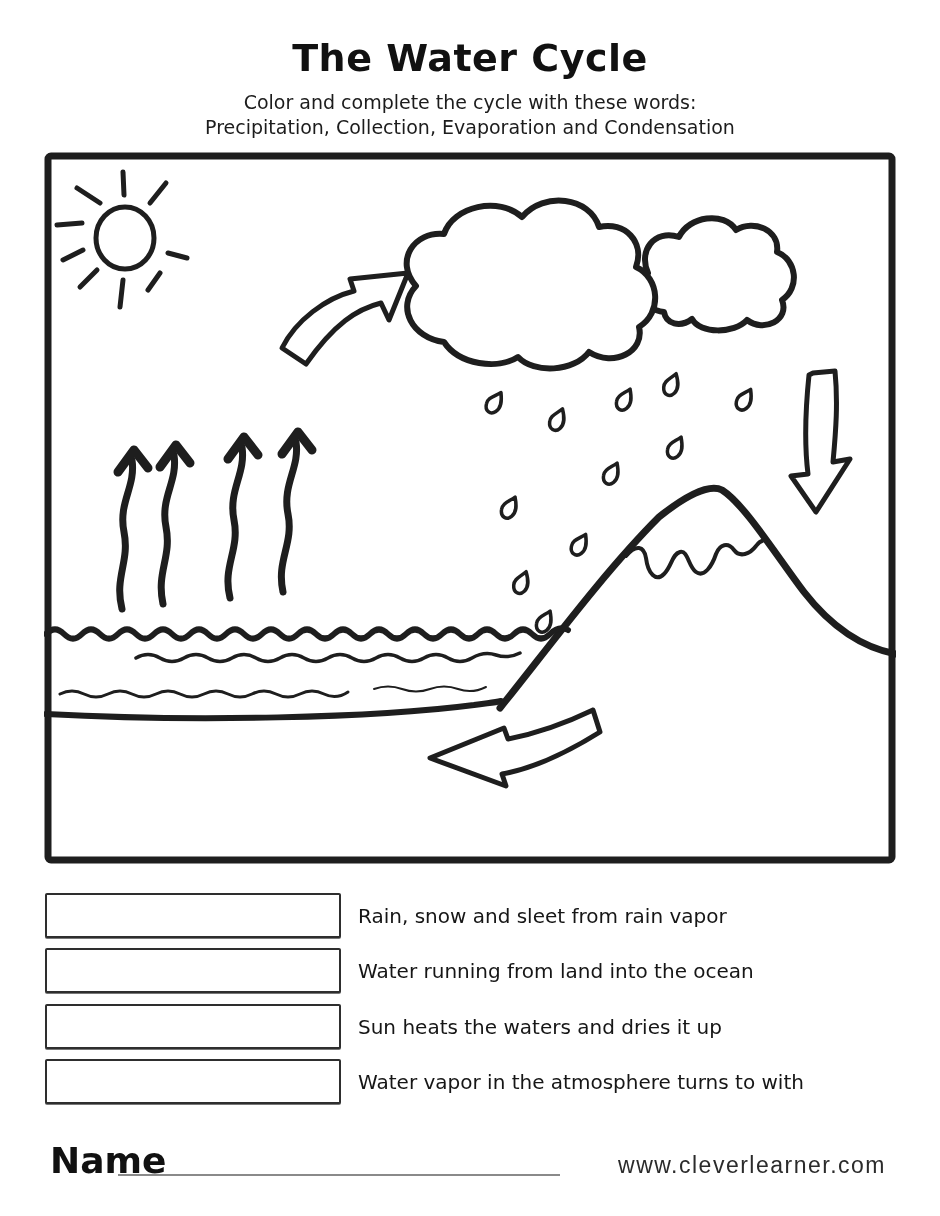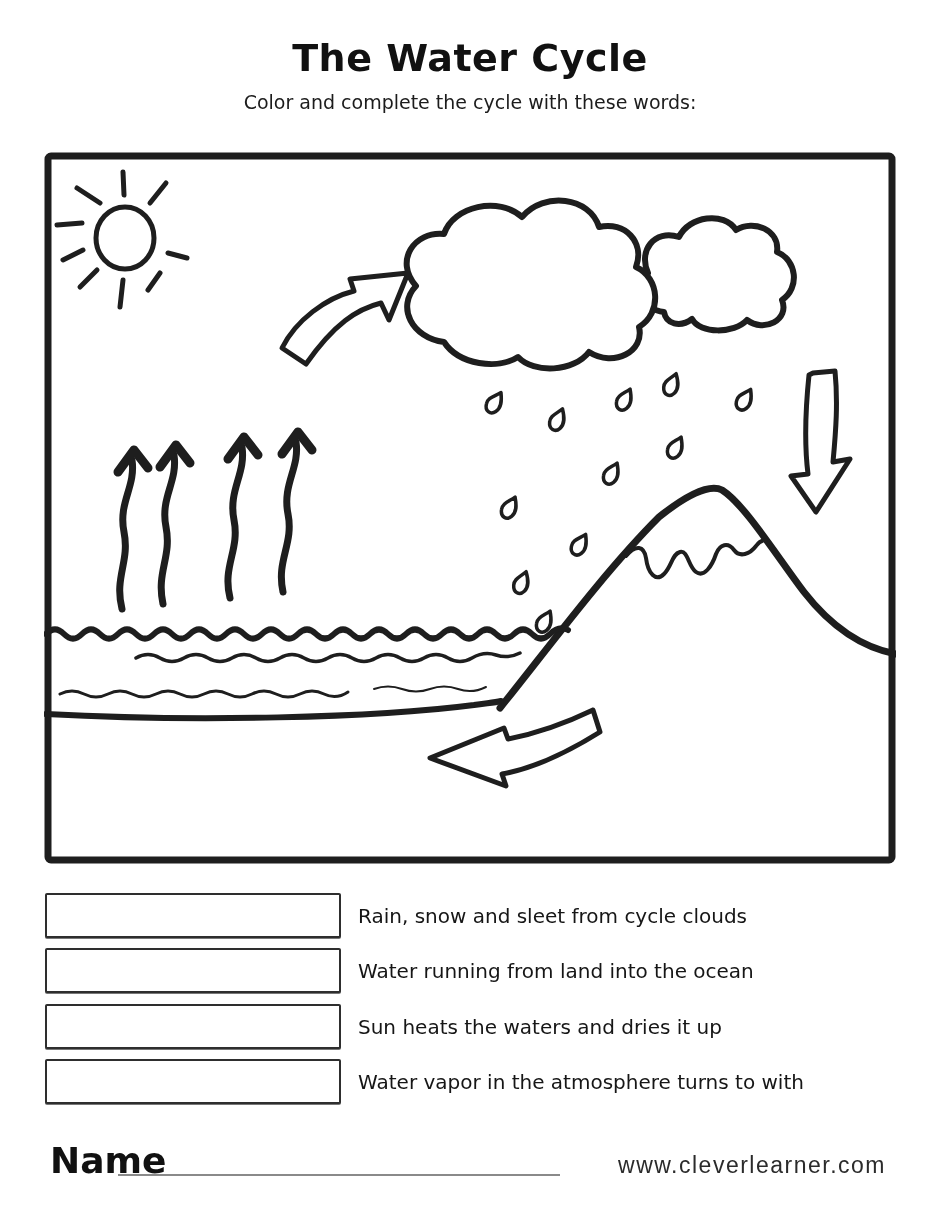--- a/index.html
+++ b/index.html
@@ -57,20 +57,21 @@
   }
 </style>
 </head>
 <body>
 
 <div class="page">
 
   <div class="header">
     <h1 class="title">The Water Cycle</h1>
     <p class="subtitle">Color and complete the cycle with these words:</p>
+    <p class="subtitle">Precipitation, Collection, Evaporation and Condensation</p>
   </div>
 
   <div class="scene">
     <svg width="852" height="712" viewBox="0 0 852 712" fill="none" stroke="#1e1e1e" stroke-linecap="round" stroke-linejoin="round">
 
       <rect x="4" y="4" width="844" height="704" rx="3" stroke-width="7"></rect>
 
       <g stroke-width="5">
         <ellipse cx="81" cy="86" rx="29" ry="31"></ellipse>
         <line x1="79" y1="20" x2="80" y2="43"></line>
@@ -201,21 +202,21 @@
                L 386 606
                L 462 634
                L 458 622
                C 492 616, 524 600, 556 580
                Z"></path>
     </svg>
   </div>
 
   <div class="answer-row row-1">
     <div class="answer-box"></div>
-    <div class="answer-label">Rain, snow and sleet from cycle clouds</div>
+    <div class="answer-label">Rain, snow and sleet from rain vapor</div>
   </div>
   <div class="answer-row row-3">
     <div class="answer-box"></div>
     <div class="answer-label">Sun heats the waters and dries it up</div>
   </div>
   <div class="answer-row row-2">
     <div class="answer-box"></div>
     <div class="answer-label">Water running from land into the ocean</div>
   </div>
   <div class="answer-row row-4">

